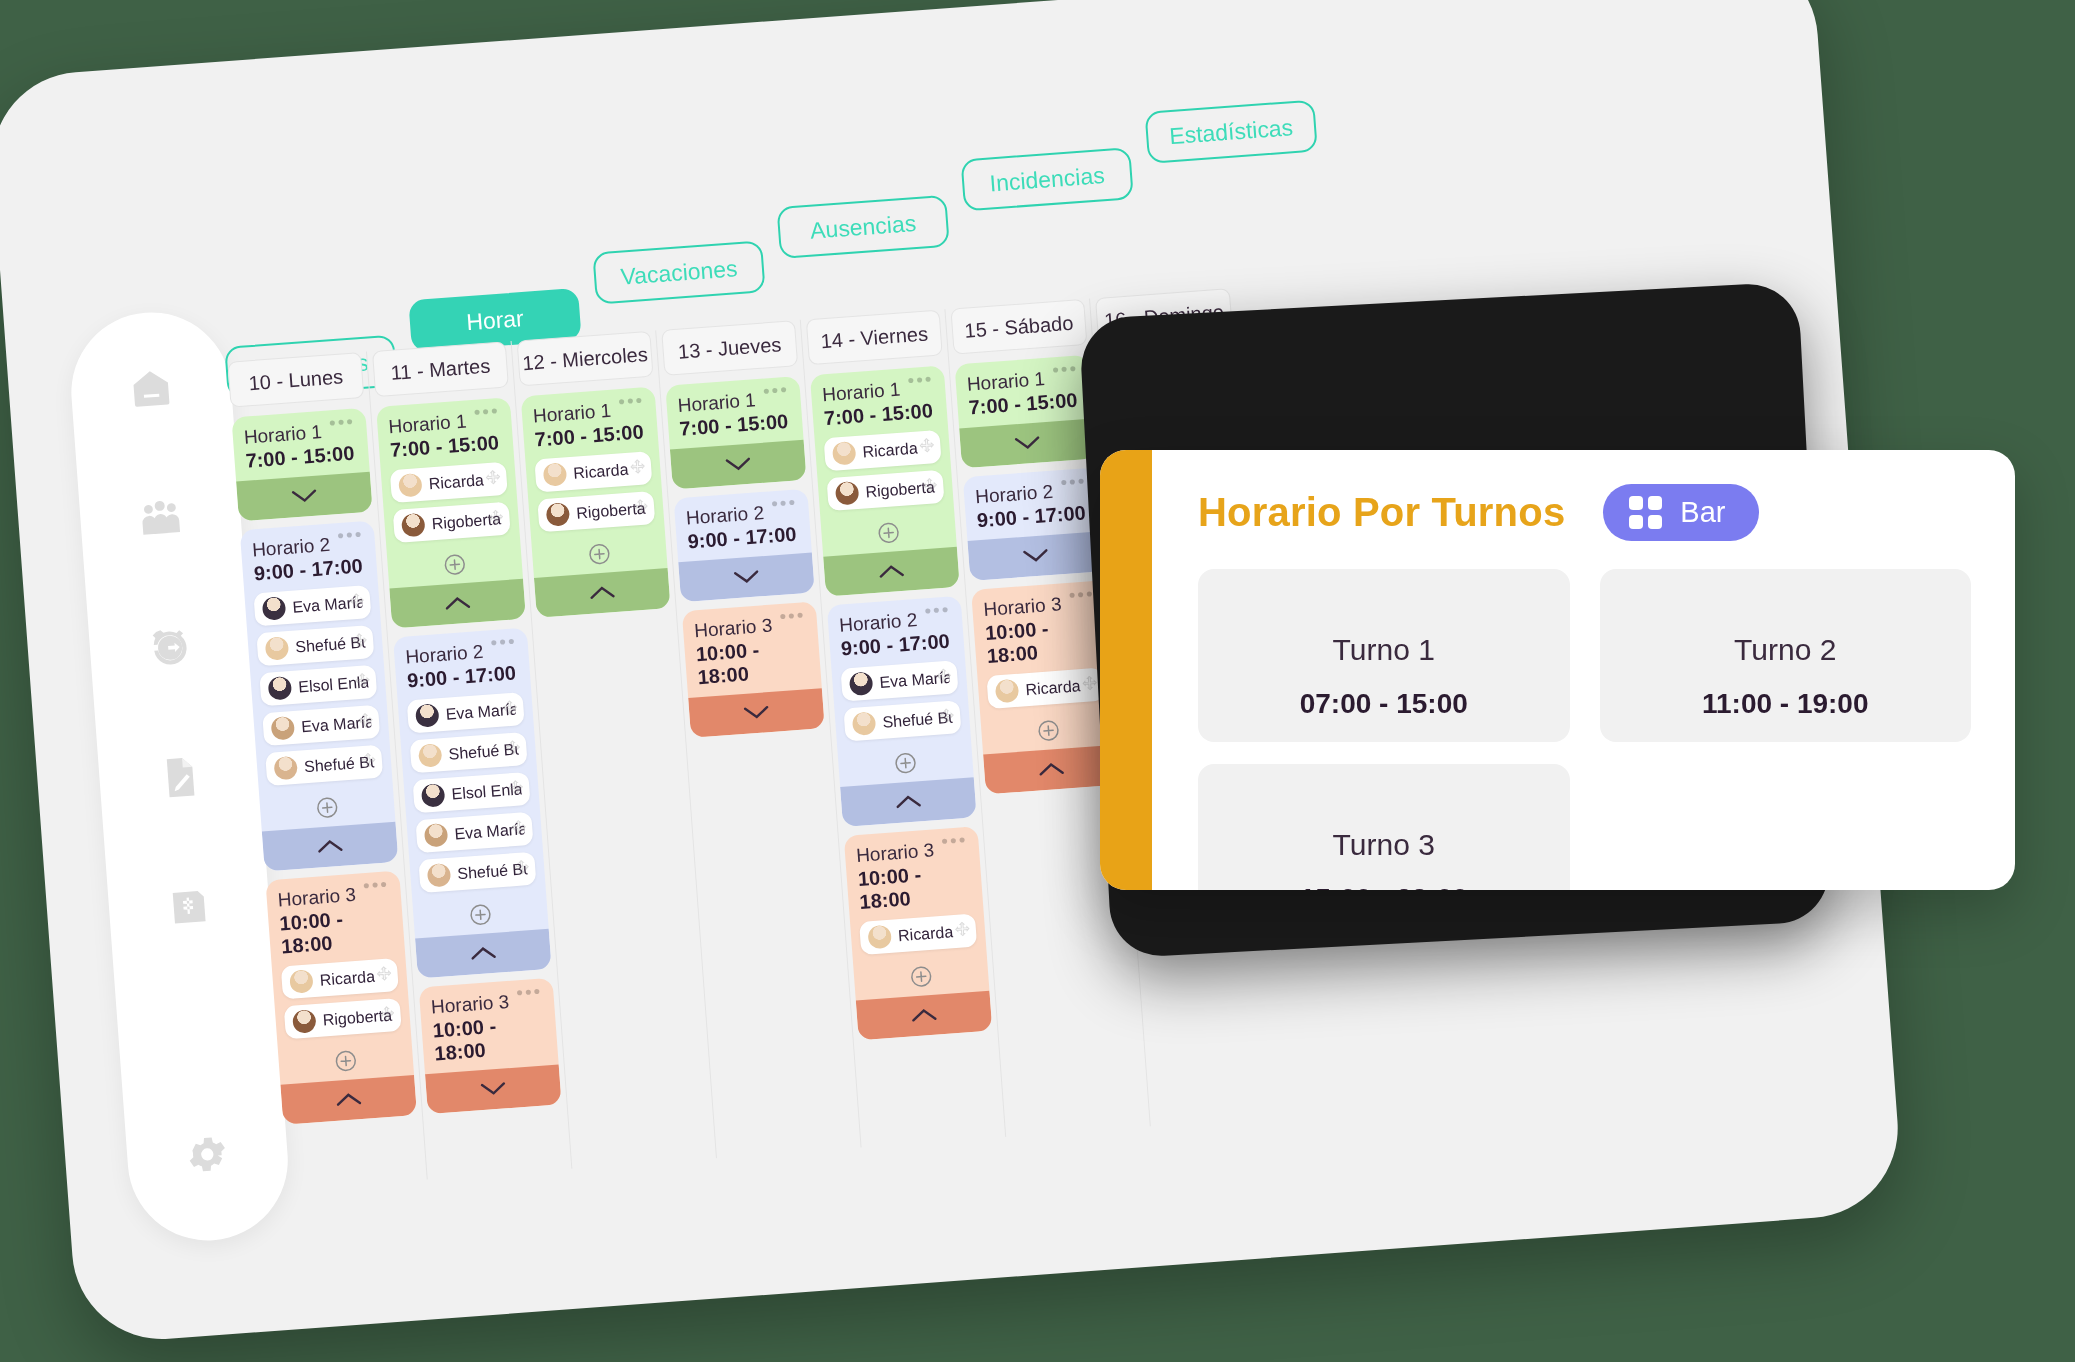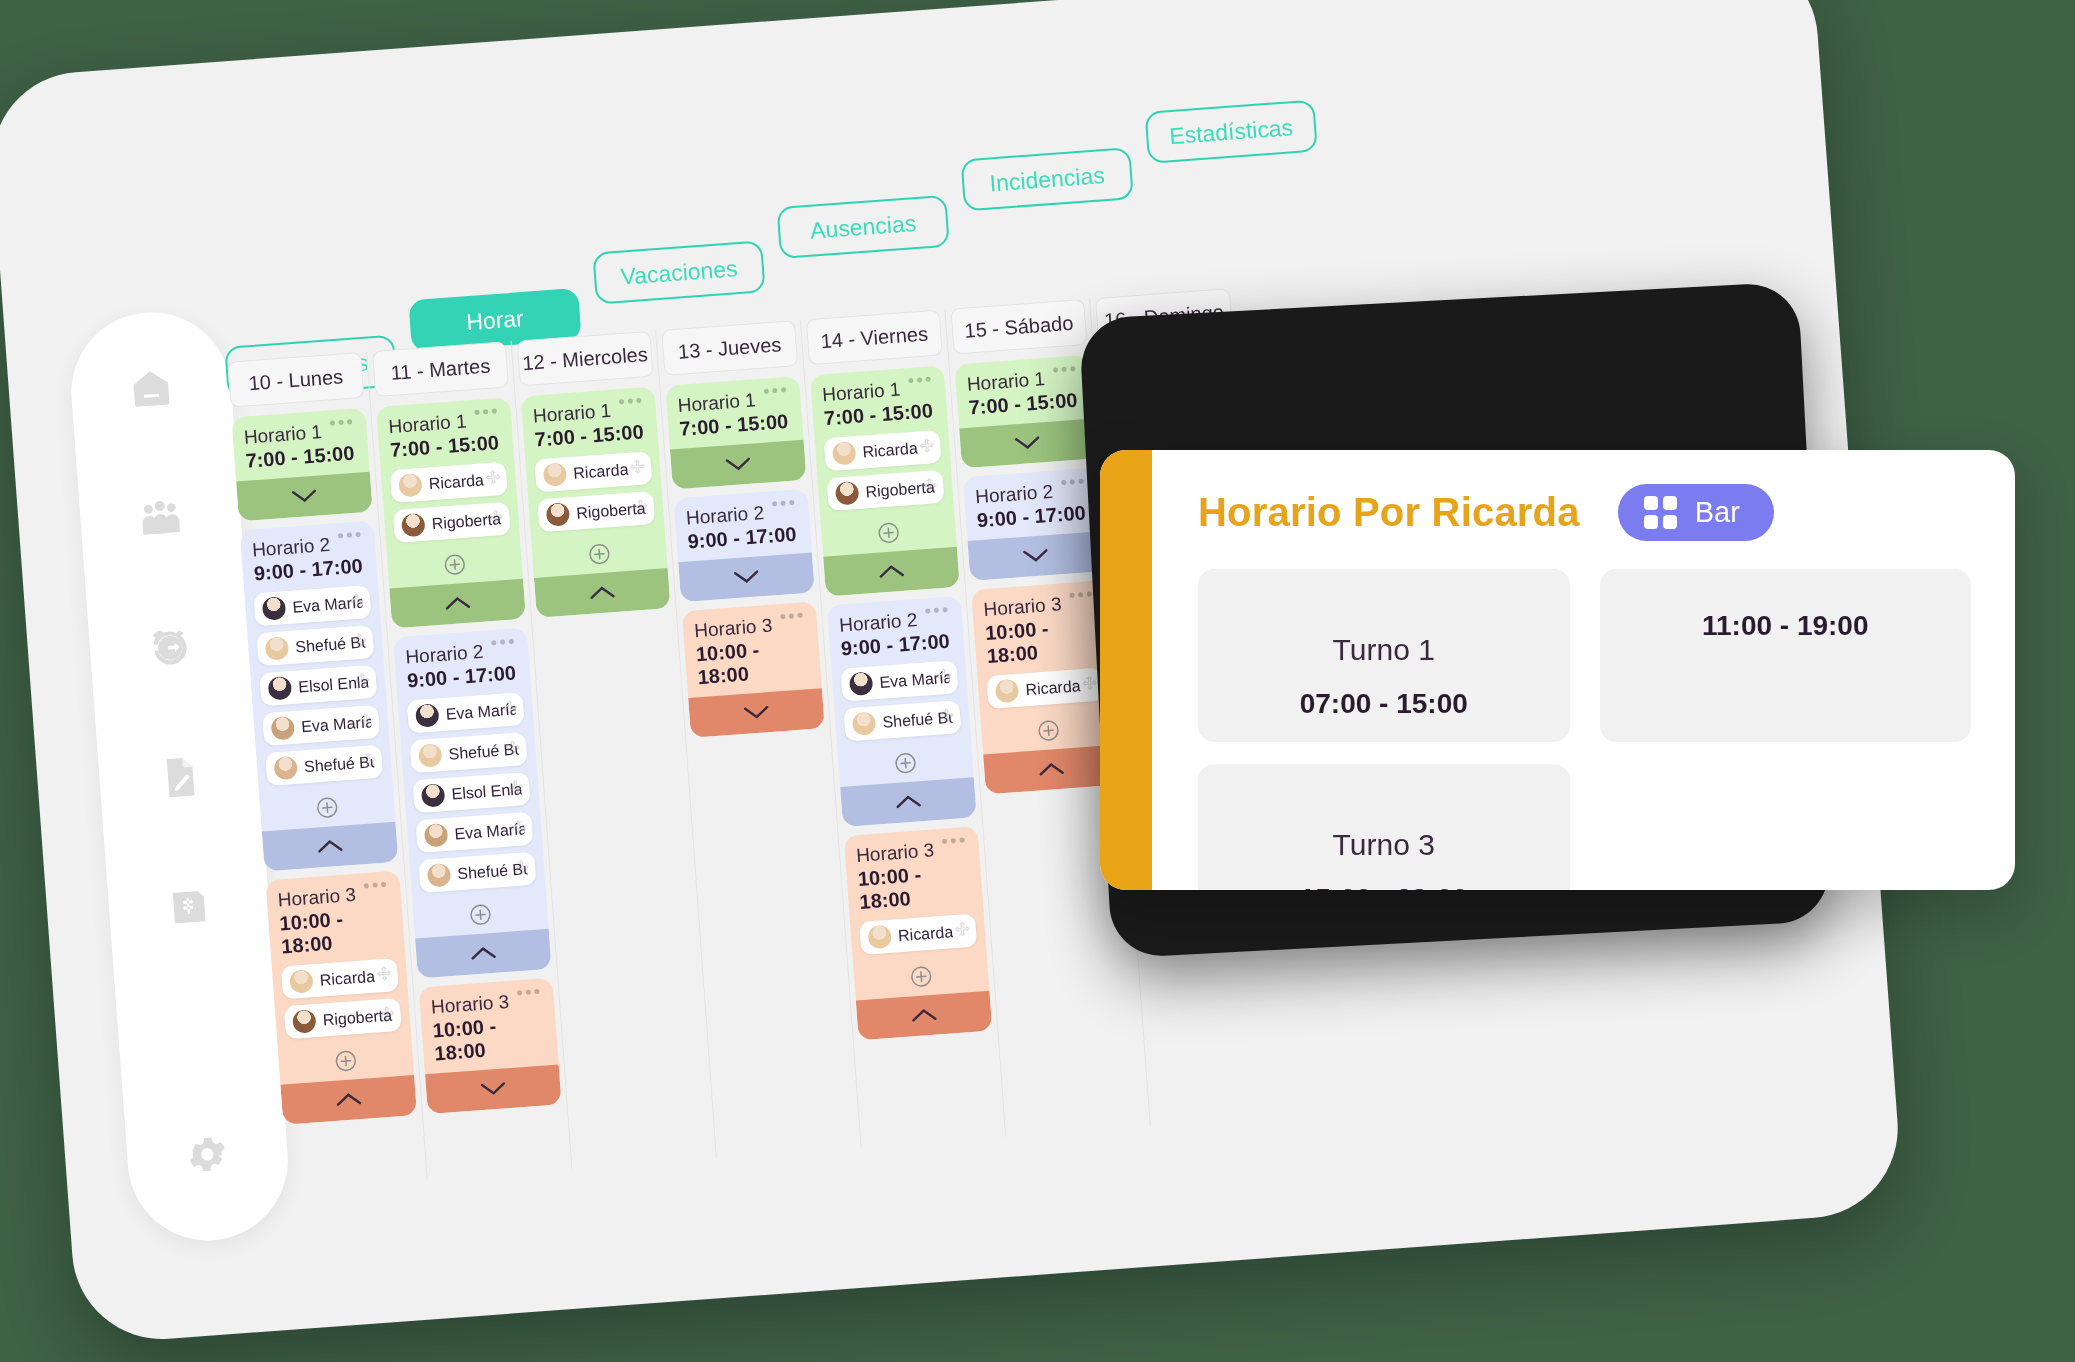--- a/index.html
+++ b/index.html
@@ -707,37 +707,38 @@
       </div>
     </div>
 </div>
 
 <div id="phone"></div>
 
 <div id="modal">
   <div class="stripe"></div>
   <div class="mbody">
     <div class="mhead">
-      <div class="mtitle">Horario Por Ricarda</div>
+      <div class="mtitle">Horario Por Turnos</div>
       <div class="pill">
         <span class="gridicon">
             <i></i>
             <i></i>
             <i></i>
             <i></i>
           </span>
         <span>Bar</span>
       </div>
     </div>
     <div class="turnos">
         <div class="turno">
           <div class="t-name">Turno 1</div>
           <div class="t-time">07:00 - 15:00</div>
         </div>
         <div class="turno">
+          <div class="t-name">Turno 2</div>
           <div class="t-time">11:00 - 19:00</div>
         </div>
         <div class="turno">
           <div class="t-name">Turno 3</div>
           <div class="t-time">15:00 - 23:00</div>
         </div>
       </div>
   </div>
 </div>
 

